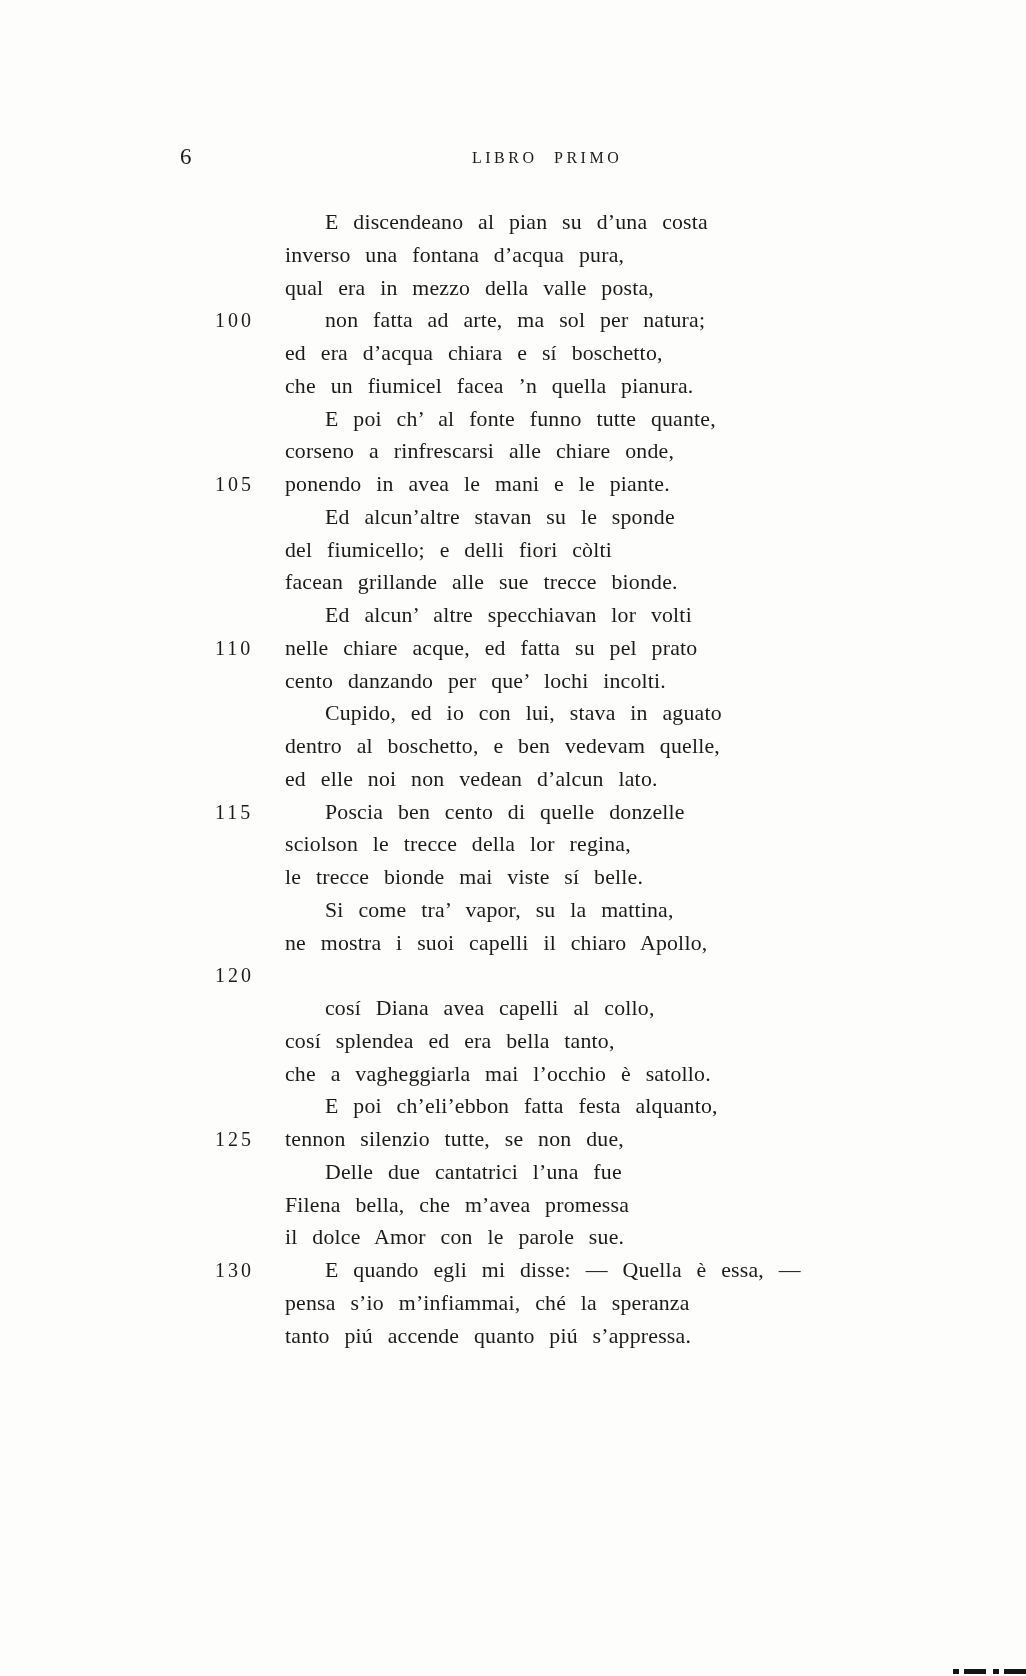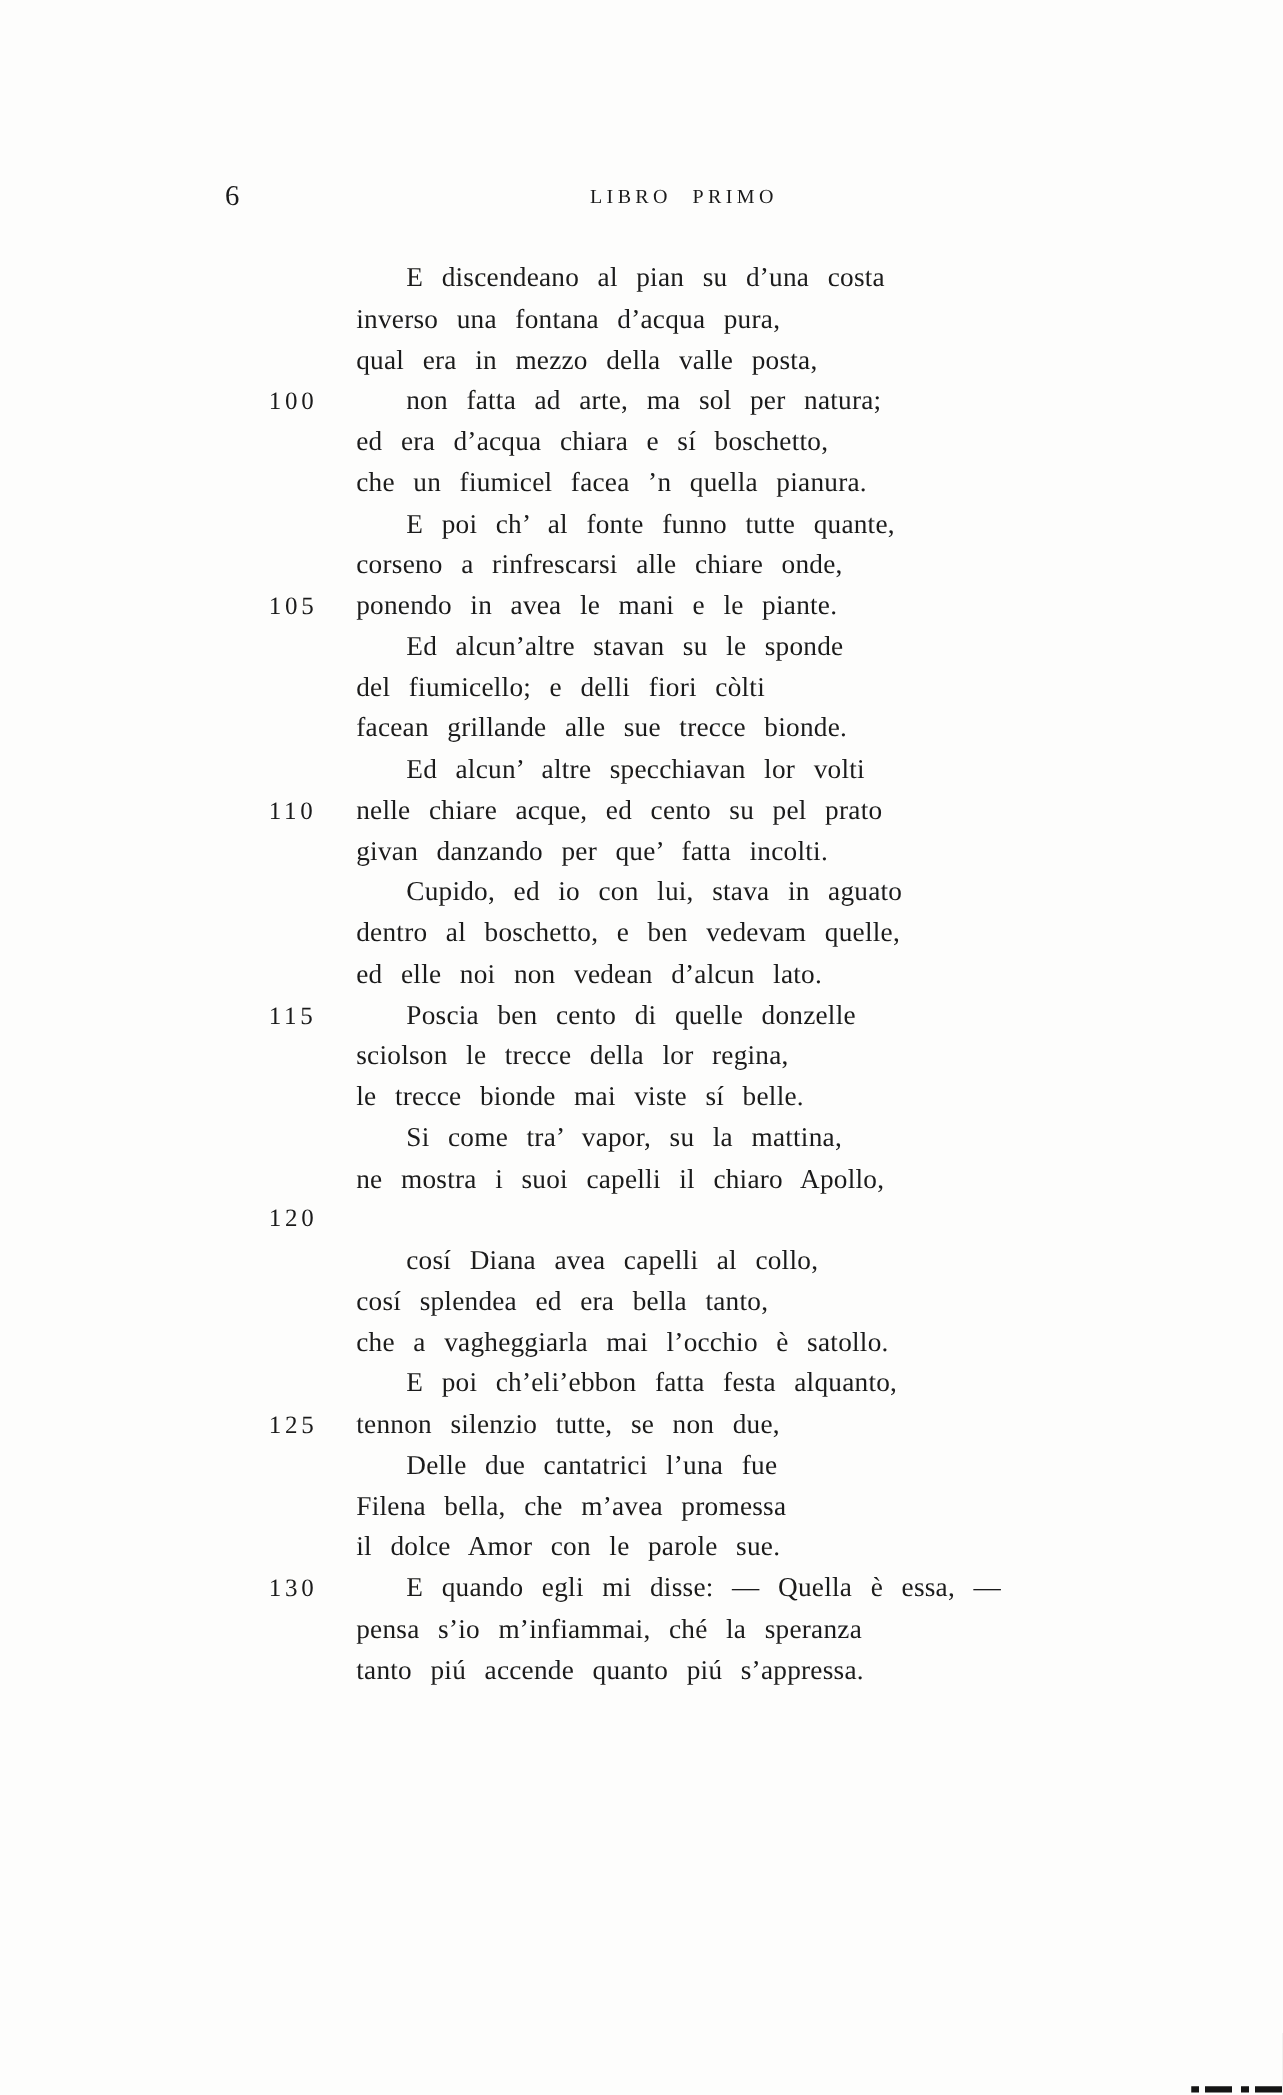--- a/index.html
+++ b/index.html
@@ -146,26 +146,26 @@
     <span class="ltext">facean grillande alle sue trecce bionde.</span>
   </div>
 
   <div class="pline">
     <span class="lnum"></span>
     <span class="ltext indent">Ed alcun’ altre specchiavan lor volti</span>
   </div>
 
   <div class="pline">
     <span class="lnum">110</span>
-    <span class="ltext">nelle chiare acque, ed cento su pel prato</span>
-  </div>
-
-  <div class="pline">
-    <span class="lnum"></span>
-    <span class="ltext">givan danzando per que’ fatta incolti.</span>
+    <span class="ltext">nelle chiare acque, ed fatta su pel prato</span>
+  </div>
+
+  <div class="pline">
+    <span class="lnum"></span>
+    <span class="ltext">cento danzando per que’ lochi incolti.</span>
   </div>
 
   <div class="pline">
     <span class="lnum"></span>
     <span class="ltext indent">Cupido, ed io con lui, stava in aguato</span>
   </div>
 
   <div class="pline">
     <span class="lnum"></span>
     <span class="ltext">dentro al boschetto, e ben vedevam quelle,</span>

